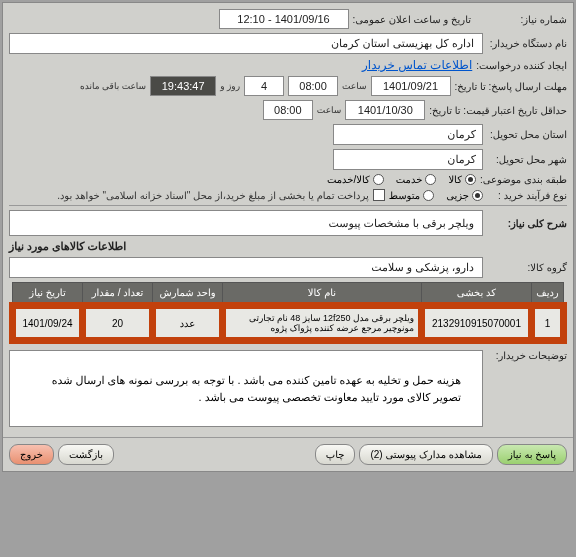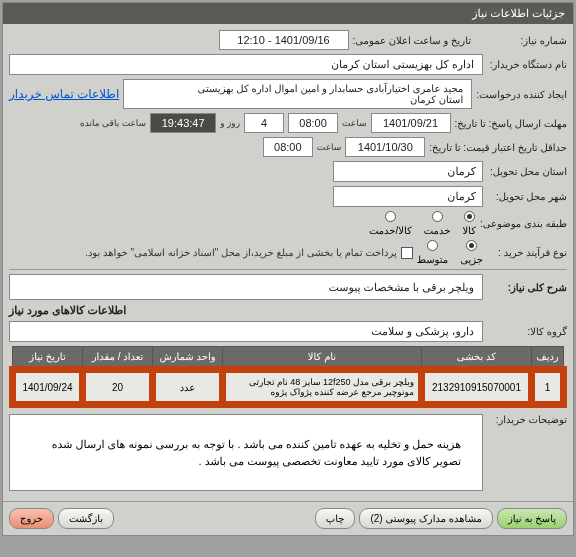--- a/index.html
+++ b/index.html
@@ -49,21 +49,21 @@
   color: #222;
   text-align: center;
   min-height: 20px;
   display: inline-flex;
   align-items: center;
   justify-content: center;
 }
 .field.wide { flex: 1; text-align: right; justify-content: flex-start; padding-right: 8px; padding-left: 47px; }
 .field.dark { background: #4a4a46; color: #fff; }
 .radio-group { display: flex; gap: 12px; align-items: center; font-size: 10px; }
-.radio-item { display: flex; align-items: center; gap: 3px; flex-direction: column; }
+.radio-item { display: flex; align-items: center; gap: 3px; }
 .radio-circle {
   width: 11px; height: 11px; border-radius: 50%;
   border: 1px solid #555; background: #fff; display: inline-block;
   position: relative;
 }
 .radio-circle.checked::after {
   content: ''; position: absolute; top: 2px; left: 2px;
   width: 5px; height: 5px; border-radius: 50%; background: #333;
 }
 .checkbox {
@@ -102,37 +102,35 @@
   font-family: inherit;
 }
 .btn.green { background: linear-gradient(#c8e8b0, #9bd070); }
 .btn.red { background: linear-gradient(#f8c0b0, #e89070); }
 .sm-label { font-size: 9px; color: #333; white-space: nowrap; }
 </style>
 </head>
 <body>
 
 <div class="panel">
-  <div class="panel-header">جزئیات اطلاعات نیاز</div>
   <div class="panel-body">
 
     <div class="row">
       <span class="label">شماره نیاز:</span>
       <span class="label" style="min-width:auto;margin-right:12px">تاریخ و ساعت اعلان عمومی:</span>
       <span class="field" style="width:130px">1401/09/16 - 12:10</span>
     </div>
 
     <div class="row">
       <span class="label">نام دستگاه خریدار:</span>
       <span class="field wide">اداره کل بهزیستی استان کرمان</span>
     </div>
 
     <div class="row">
       <span class="label">ایجاد کننده درخواست:</span>
-      <span class="field wide" style="font-size:10px">مجید عامری اختیارآبادی حسابدار و امین اموال اداره کل بهزیستی استان کرمان</span>
       <span class="link-blue">اطلاعات تماس خریدار</span>
     </div>
 
     <div class="row">
       <span class="label" style="min-width:100px">مهلت ارسال پاسخ: تا تاریخ:</span>
       <span class="field" style="width:80px">1401/09/21</span>
       <span class="sm-label">ساعت</span>
       <span class="field" style="width:50px">08:00</span>
       <span class="field" style="width:40px">4</span>
       <span class="sm-label">روز و</span>

